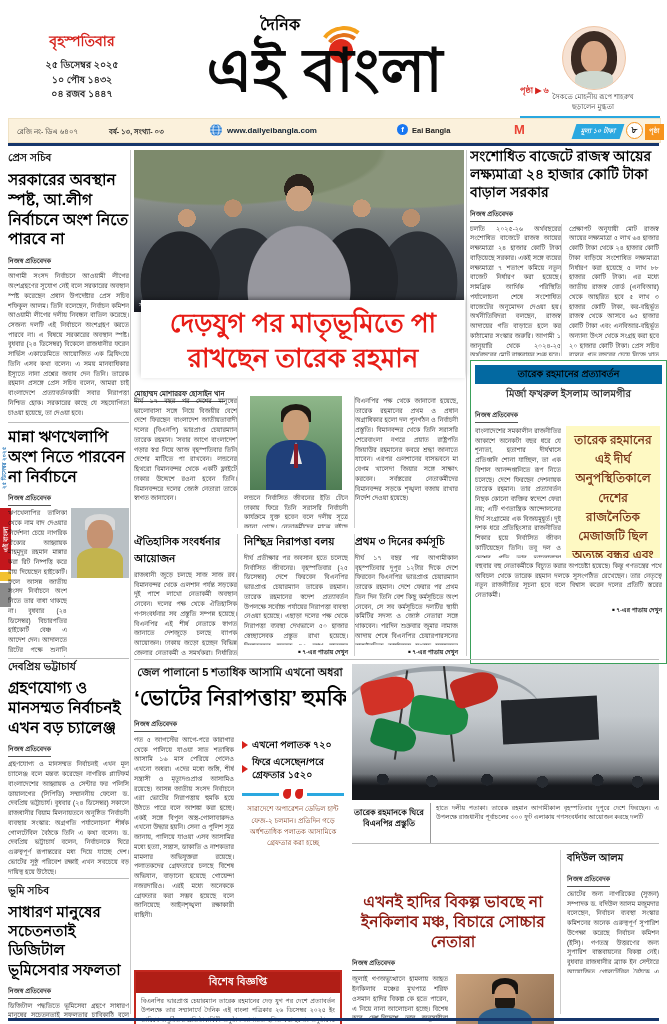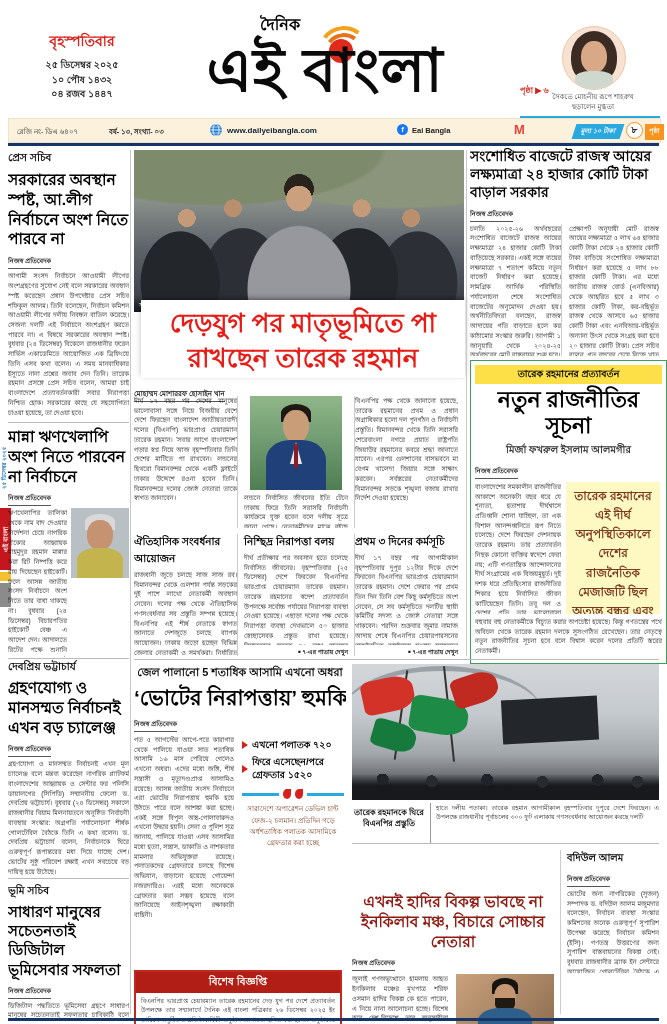--- a/index.html
+++ b/index.html
@@ -32,21 +32,21 @@
   .ribbon{background:#2aa8e0;color:#fff;font-size:6.5px;font-weight:bold;padding:2px 7px;transform:skewX(-18deg);}
   .pgc{width:15px;height:15px;border-radius:50%;background:#fff;border:1.5px solid #f7941d;font-weight:bold;font-size:9px;text-align:center;line-height:15px;}
   .pgl{background:#f7941d;color:#fff;font-weight:bold;font-size:6.5px;padding:2.5px 4px;}
   
   .ph{overflow:hidden;position:absolute;}
   .cap-strip{position:absolute;left:0;right:0;bottom:0;background:linear-gradient(0deg,rgba(10,10,20,.75),rgba(10,10,20,0));color:#fff;font-size:6px;padding:6px 5px 2px;line-height:1.3;}
   .lead-hl{color:#e81c16;font-size:26px;font-weight:bold;text-align:center;line-height:1.35;}
   .subhead{font-weight:bold;font-size:10.5px;color:#000;margin-bottom:2px;}
   
   .gbox{border:1.5px solid #3aa05a;background:#fff;}
-  .gk{background:#fde047;font-weight:bold;font-size:9.5px;text-align:center;padding:2px 0;}
+  .gk{background:#0369a1;font-weight:bold;font-size:9.5px;text-align:center;padding:2px 0;}
   .ghl{font-weight:bold;font-size:22px;text-align:center;line-height:1.2;margin-top:3px;}
   .gauthor{font-weight:bold;font-size:10px;text-align:center;color:#333;margin-top:2px;}
   .pull{background:#fef9c3;color:#7c3a1d;font-weight:bold;font-size:12px;line-height:1.6;text-align:center;padding:5px 4px;}
   
   .stat{display:flex;align-items:center;gap:4px;font-weight:bold;font-size:9.5px;margin:4px 0;line-height:1.35;}
   .tri{width:0;height:0;border-top:4px solid transparent;border-bottom:4px solid transparent;border-left:6px solid #d6221c;flex:none;}
   .qrow{display:flex;align-items:center;gap:4px;margin:8px 0 4px;}
   .qln{height:2.5px;background:#2aa8e0;flex:1;}
   .qm{width:8px;height:10px;background:#d6221c;border-radius:50% 50% 50% 0;transform:rotate(180deg);}
   .quote-t{font-size:7px;color:#7c3a1d;text-align:center;line-height:1.6;}
@@ -222,21 +222,20 @@
     <div><span class="byline">নিজস্ব প্রতিবেদক</span></div>
     <div class="cols" style="height:142px;overflow:hidden;">
       <div class="body" style="width:91px;">চলতি ২০২৫-২৬ অর্থবছরের সংশোধিত বাজেটে রাজস্ব আয়ের লক্ষ্যমাত্রা ২৪ হাজার কোটি টাকা বাড়িয়েছে সরকার। একই সঙ্গে ব্যয়ের লক্ষ্যমাত্রা ৭ শতাংশ কমিয়ে নতুন বাজেট নির্ধারণ করা হয়েছে। সামগ্রিক আর্থিক পরিস্থিতি পর্যালোচনা শেষে সংশোধিত বাজেটের অনুমোদন দেওয়া হয়। অর্থনীতিবিদরা বলছেন, রাজস্ব আদায়ের গতি বাড়াতে হলে কর কাঠামোর সংস্কার জরুরি। আগামী ১ জানুয়ারি থেকে ২০২৪-২৫ অর্থবছরের মোট বাস্তবায়ন শুরু হবে।</div>
       <div class="body" style="width:90px;border-left:1px solid #ccc;padding-left:7px;">প্রেক্ষাপট অনুযায়ী মোট রাজস্ব আয়ের লক্ষ্যমাত্রা ৫ লাখ ৬৪ হাজার কোটি টাকা থেকে ২৪ হাজার কোটি টাকা বাড়িয়ে সংশোধিত লক্ষ্যমাত্রা নির্ধারণ করা হয়েছে ৫ লাখ ৮৮ হাজার কোটি টাকা। এর মধ্যে জাতীয় রাজস্ব বোর্ড (এনবিআর) থেকে আহরিত হবে ৫ লাখ ৩ হাজার কোটি টাকা, কর-বহির্ভূত রাজস্ব থেকে আসবে ৬৫ হাজার কোটি টাকা এবং এনবিআর-বহির্ভূত অন্যান্য উৎস থেকে সংগ্রহ করা হবে ২০ হাজার কোটি টাকা। প্রেস সচিব বলেন, গত বছরের চেয়ে নিজে খাত ভালো মূল্যস্ফীতি প্রায় ১৪ শতাংশে পৌঁছেছিল। সংশোধিত বাজেটে মোট সরকারি ব্যয় নির্ধারণ করা হয়েছে ৭ লাখ ৬৮ হাজার কোটি টাকা।</div>
     </div>
 
   </div>
 
   <div class="abs gbox" style="left:470px;top:360px;width:187px;height:294px;padding:4px;overflow:hidden;">
     <div class="gk">তারেক রহমানের প্রত্যাবর্তন</div>
-    <div class="ghl">নতুন রাজনীতির সূচনা</div>
     <div class="gauthor">মির্জা ফখরুল ইসলাম আলমগীর</div>
     <div><span class="byline">নিজস্ব প্রতিবেদক</span></div>
     <div class="cols" style="margin-top:1px;">
       <div class="body" style="width:86px;height:132px;">বাংলাদেশের সমকালীন রাজনীতির আকাশে অনেকটা বছর ধরে যে শূন্যতা, হতাশার দীর্ঘশ্বাসে প্রতিধ্বনি শোনা যাচ্ছিল, তা এক বিশাল আনন্দধ্বনিতে রূপ নিতে চলেছে। দেশে ফিরছেন দেশনায়ক তারেক রহমান। তার প্রত্যাবর্তন নিছক কোনো ব্যক্তির স্বদেশে ফেরা নয়; এটি গণতান্ত্রিক আন্দোলনের দীর্ঘ সংগ্রামের এক বিজয়মুহূর্ত। দুই দশক ধরে প্রতিহিংসার রাজনীতির শিকার হয়ে নির্বাসিত জীবন কাটিয়েছেন তিনি। তবু দল ও দেশের প্রতি তার ভালোবাসা এতটুকু কমেনি।</div>
       <div class="pull" style="width:86px;height:122px;margin-left:5px;overflow:hidden;">তারেক রহমানের এই দীর্ঘ অনুপস্থিতিকালে দেশের রাজনৈতিক মেজাজটি ছিল অত্যন্ত বন্ধুর এবং অন্ধকারাচ্ছন্ন। ক্ষমতার লালসায় কিংবা রাষ্ট্রীয় যন্ত্রের নজিরবিহীন জয়-জীবিতে দলের বহু নেতাকর্মীকে বিচ্যুত করার অপচেষ্টা হয়েছে বারবার</div>
     </div>
     <div class="body" style="height:42px;margin-top:3px;">বহুবার বহু নেতাকর্মীকে বিচ্যুত করার অপচেষ্টা হয়েছে। কিন্তু গণতন্ত্রের পথে অবিচল থেকে তারেক রহমান দলকে সুসংগঠিত রেখেছেন। তার নেতৃত্বে নতুন রাজনীতির সূচনা হবে বলে বিশ্বাস করেন দলের প্রতিটি স্তরের নেতাকর্মী।</div>
     <div class="more">৭-এর পাতায় দেখুন</div>
   </div>
 

